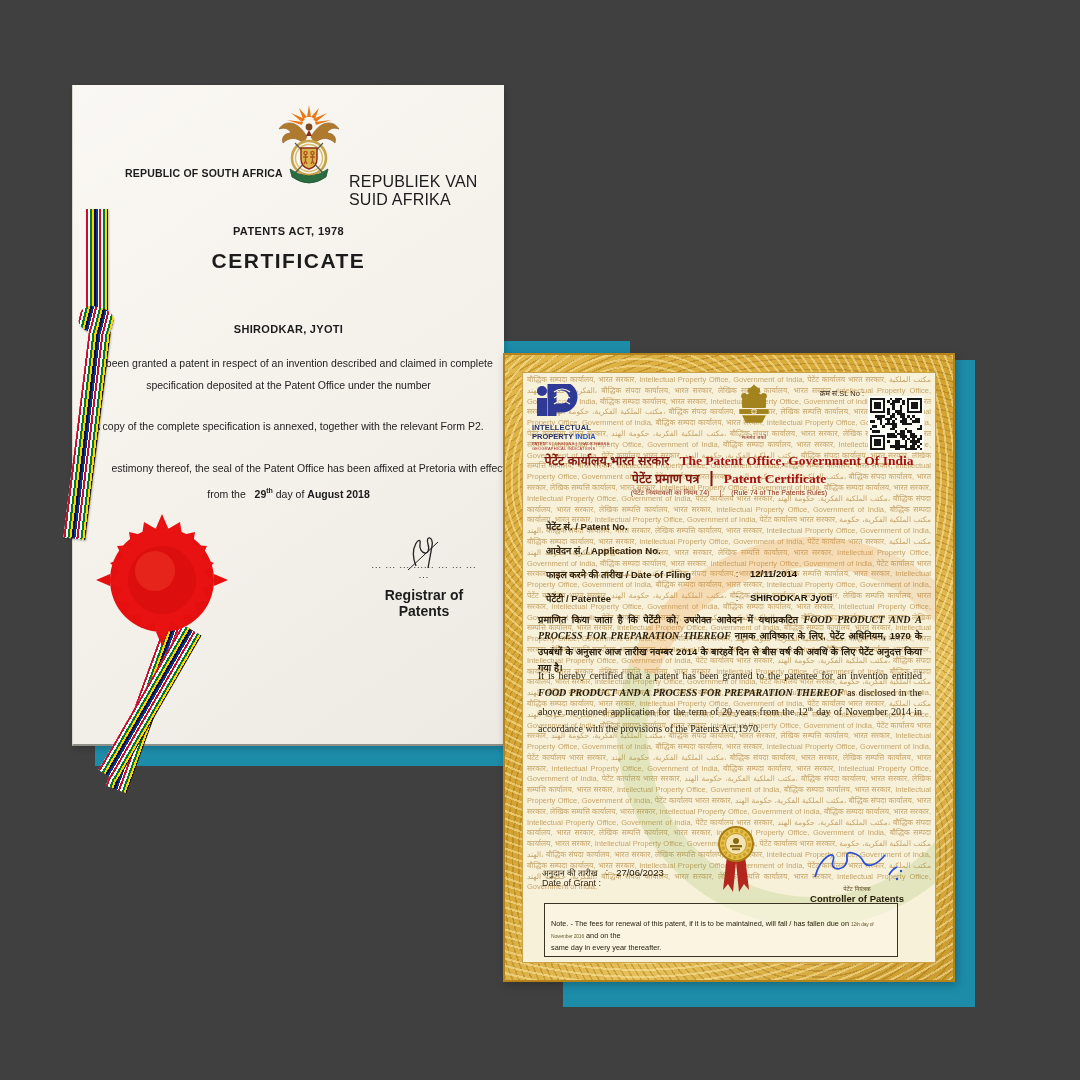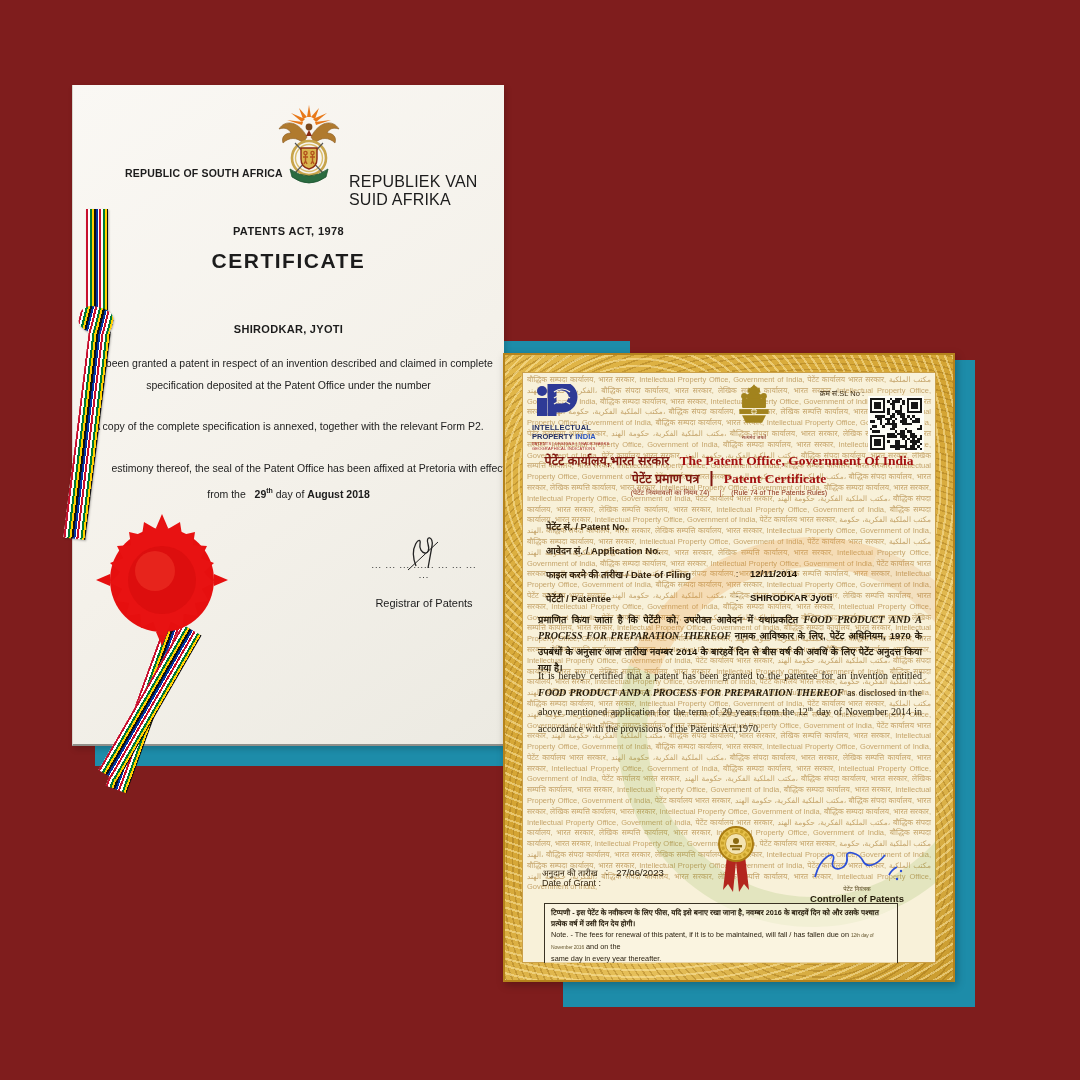--- a/index.html
+++ b/index.html
@@ -1,17 +1,17 @@
 <!DOCTYPE html>
 <html><head>
 <meta charset="utf-8">
 <style>
   html,body{margin:0;padding:0;background:#ffffff;width:1080px;height:1080px;overflow:hidden;
     font-family:"Liberation Sans","DejaVu Sans",sans-serif;}
-  .stage{position:relative;width:1080px;height:1080px;background:#7f1d1d;}
+  .stage{position:relative;width:1080px;height:1080px;background:#404040;}
   
   .teal1{position:absolute;left:95px;top:341px;width:535px;height:425px;background:#1d8ca9;}
   .teal2{position:absolute;left:563px;top:360px;width:412px;height:647px;background:#1d8ca9;}
 
   
   .sacert{position:absolute;left:72px;top:85px;width:431px;height:659px;
     background:linear-gradient(145deg,#faf8f4 0%,#f4f1ea 55%,#eceae2 100%);
     border-left:1px solid #d8d5cd;border-bottom:2px solid #8f8f8a;
     box-shadow:2px 3px 6px rgba(0,0,0,.18);color:#1c1c1c;}
   .sacert .abs{position:absolute;}
@@ -27,21 +27,21 @@
   .sa-patentee{top:238px;font-size:11px;font-weight:bold;letter-spacing:.3px;}
   .sa-body1{top:271px;}
   .sa-body2{top:293px;}
   .sa-annex{top:334px;}
   .sa-testimony{top:376px;padding:0 20px;}
   .sa-dateline{top:398px;}
   .b{font-weight:bold;}
   .sa-sign{left:296px;top:447px;width:110px;text-align:center;}
   .sa-sign svg{display:block;margin:0 auto;}
   .sa-dots{font-size:9px;letter-spacing:1px;margin-top:-12px;color:#222;}
-  .sa-registrar{font-size:11px;font-weight:normal;margin-top:17px;}
+  .sa-registrar{font-size:14px;font-weight:bold;margin-top:7px;}
   
   .ribbonstripe{background:repeating-linear-gradient(90deg,
       #c8102e 0 2px,#ffffff 2px 4px,#007a33 4px 6px,#ffd100 6px 8px,
       #101010 8px 10px,#0033a0 10px 12px,#ffffff 12px 13px);}
   .sa-rib-up{left:13px;top:124px;width:22px;height:112px;box-shadow:1px 1px 2px rgba(0,0,0,.25);}
   .sa-rib-knot{left:6px;top:222px;width:34px;height:26px;border-radius:40%;transform:rotate(14deg);
       box-shadow:1px 1px 2px rgba(0,0,0,.3);}
   .sa-rib-mid{left:16px;top:244px;width:22px;height:210px;transform:rotate(7deg);transform-origin:top left;
       box-shadow:1px 1px 2px rgba(0,0,0,.25);}
   .sa-tail1{left:92px;top:540px;width:22px;height:175px;transform:rotate(20deg);transform-origin:top center;}
@@ -476,20 +476,20 @@
           <svg width="96" height="40" viewBox="0 0 96 40">
             <path d="M6,30 C12,8 28,2 24,14 C20,26 40,24 38,10 C36,2 50,6 54,14 C58,22 68,18 76,8 M80,28 c2,-4 4,-6 8,-8" stroke="#2b4fd7" stroke-width="1.7" fill="none"></path>
             <circle cx="88" cy="32" r="1.2" fill="#2b4fd7"></circle>
               <circle cx="92" cy="24" r="1.2" fill="#2b4fd7"></circle>
           </svg>
           <div class="ctrl-hi">पेटेंट नियंत्रक</div>
           <div class="ctrl-en">Controller of Patents</div>
         </div>
 
         <div class="notebox">
-          <span class="hi">टिप्पणी - इस पेटेंट के नवीकरण के लिए फीस, यदि इसे बनाए रखा जाना है, नवम्बर 2016 के बारहवें दिन को और उसके पश्चात प्रत्येक वर्ष में उसी दिन देय होगी।</span><br>
+          <br>
           <span><span>Note. - The fees for renewal of this patent, if it is to be maintained, will fall / has fallen due on </span><span class="tinydue">12th day of November 2016</span><span> and on the</span><br><span>same day in every year thereafter.</span></span>
         </div>
 
       </div>
     </div>
   </div>
 </div>
 
 </body></html>

